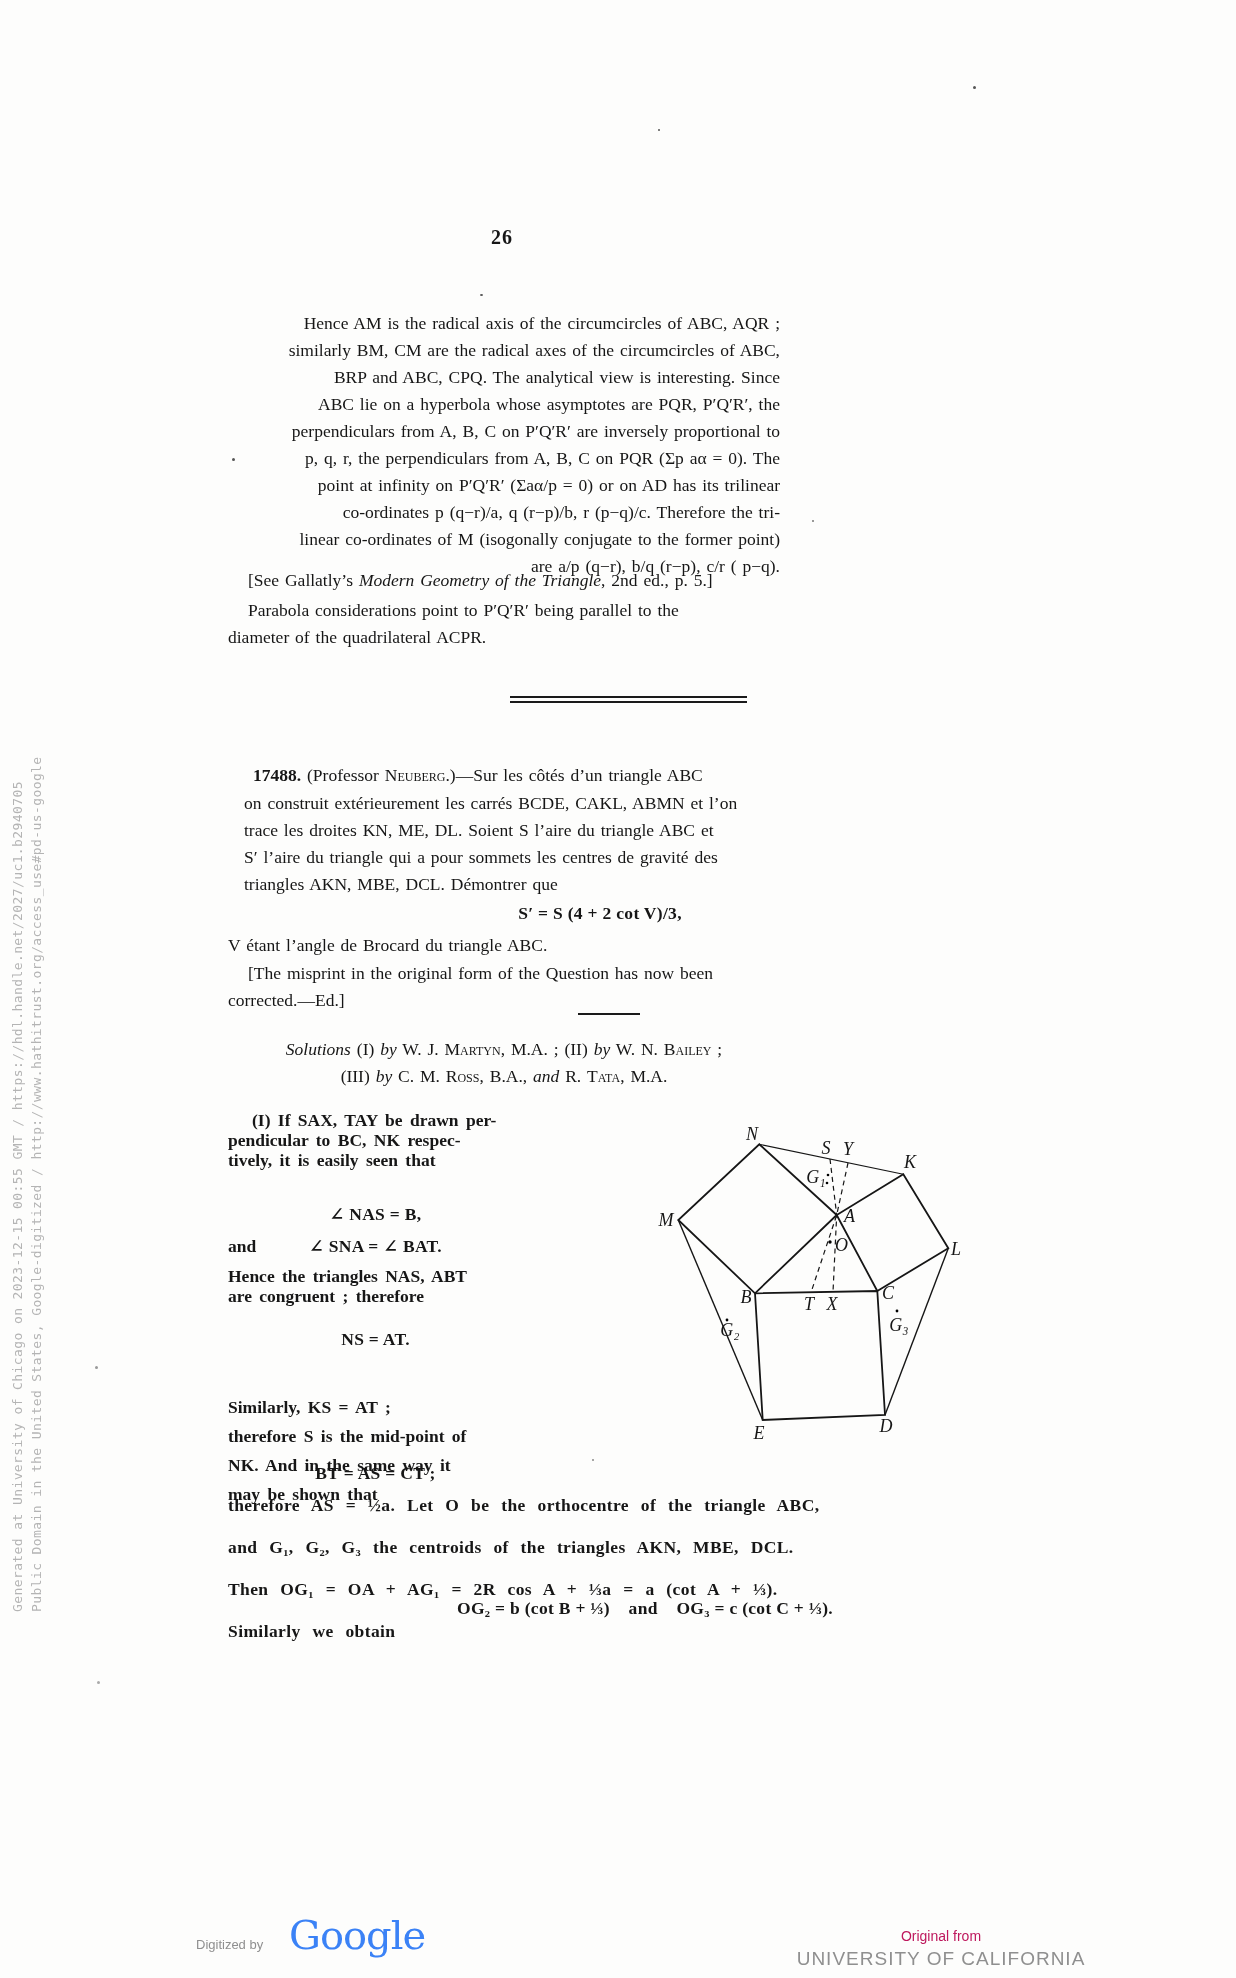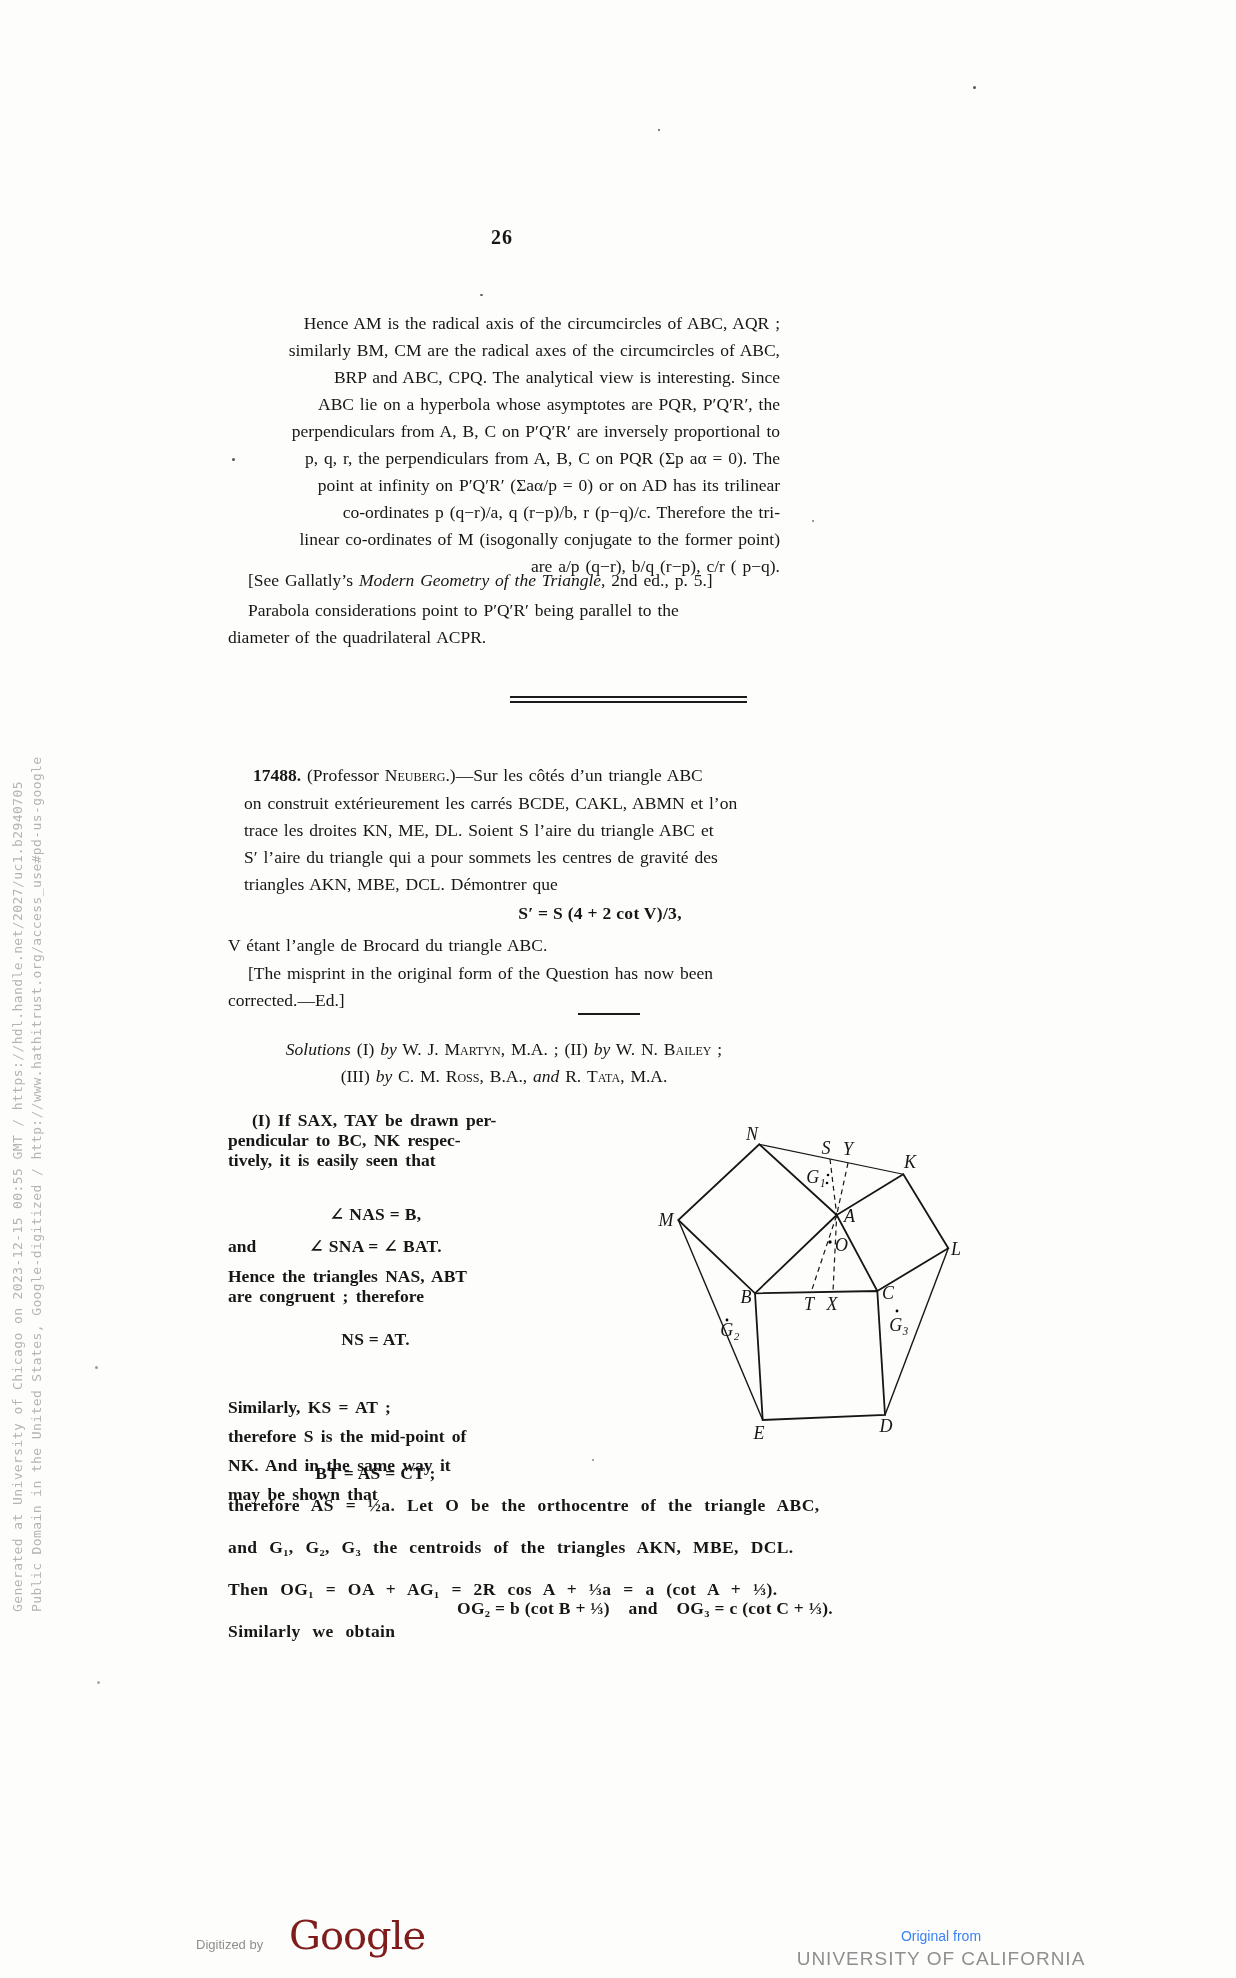--- a/index.html
+++ b/index.html
@@ -159,17 +159,17 @@
   <div class="speck" style="left:973px;top:86px;width:3px;height:3px;"></div>
   <div class="speck" style="left:658px;top:129px;width:2px;height:2px;"></div>
   <div class="speck" style="left:480px;top:294px;width:3px;height:2px;"></div>
   <div class="speck" style="left:232px;top:458px;width:3px;height:3px;"></div>
   <div class="speck" style="left:812px;top:520px;width:2px;height:2px;background:#777;"></div>
   <div class="speck" style="left:95px;top:1366px;width:3px;height:3px;background:#999;"></div>
   <div class="speck" style="left:97px;top:1681px;width:3px;height:3px;background:#aaa;"></div>
   <div class="speck" style="left:592px;top:1459px;width:2px;height:2px;background:#888;"></div>
 
   <div class="abs footer-gray" style="left:196px;top:1937px;font-size:13px;">Digitized by</div>
-  <div class="abs" style="left:289px;top:1912px;font-family:'DejaVu Serif','Liberation Serif',serif;font-size:40px;color:#7f1d1d;letter-spacing:-1px;">Google</div>
-  <div class="abs footer-gray" style="left:791px;top:1928px;width:300px;text-align:center;font-size:14px;color:#3b82f6;">Original from</div>
+  <div class="abs" style="left:289px;top:1912px;font-family:'DejaVu Serif','Liberation Serif',serif;font-size:40px;color:#3b82f6;letter-spacing:-1px;">Google</div>
+  <div class="abs footer-gray" style="left:791px;top:1928px;width:300px;text-align:center;font-size:14px;color:#be185d;">Original from</div>
   <div class="abs footer-gray" style="left:791px;top:1948px;width:300px;text-align:center;font-size:19px;letter-spacing:1px;">UNIVERSITY OF CALIFORNIA</div>
 
 </div>
 
 </body></html>

